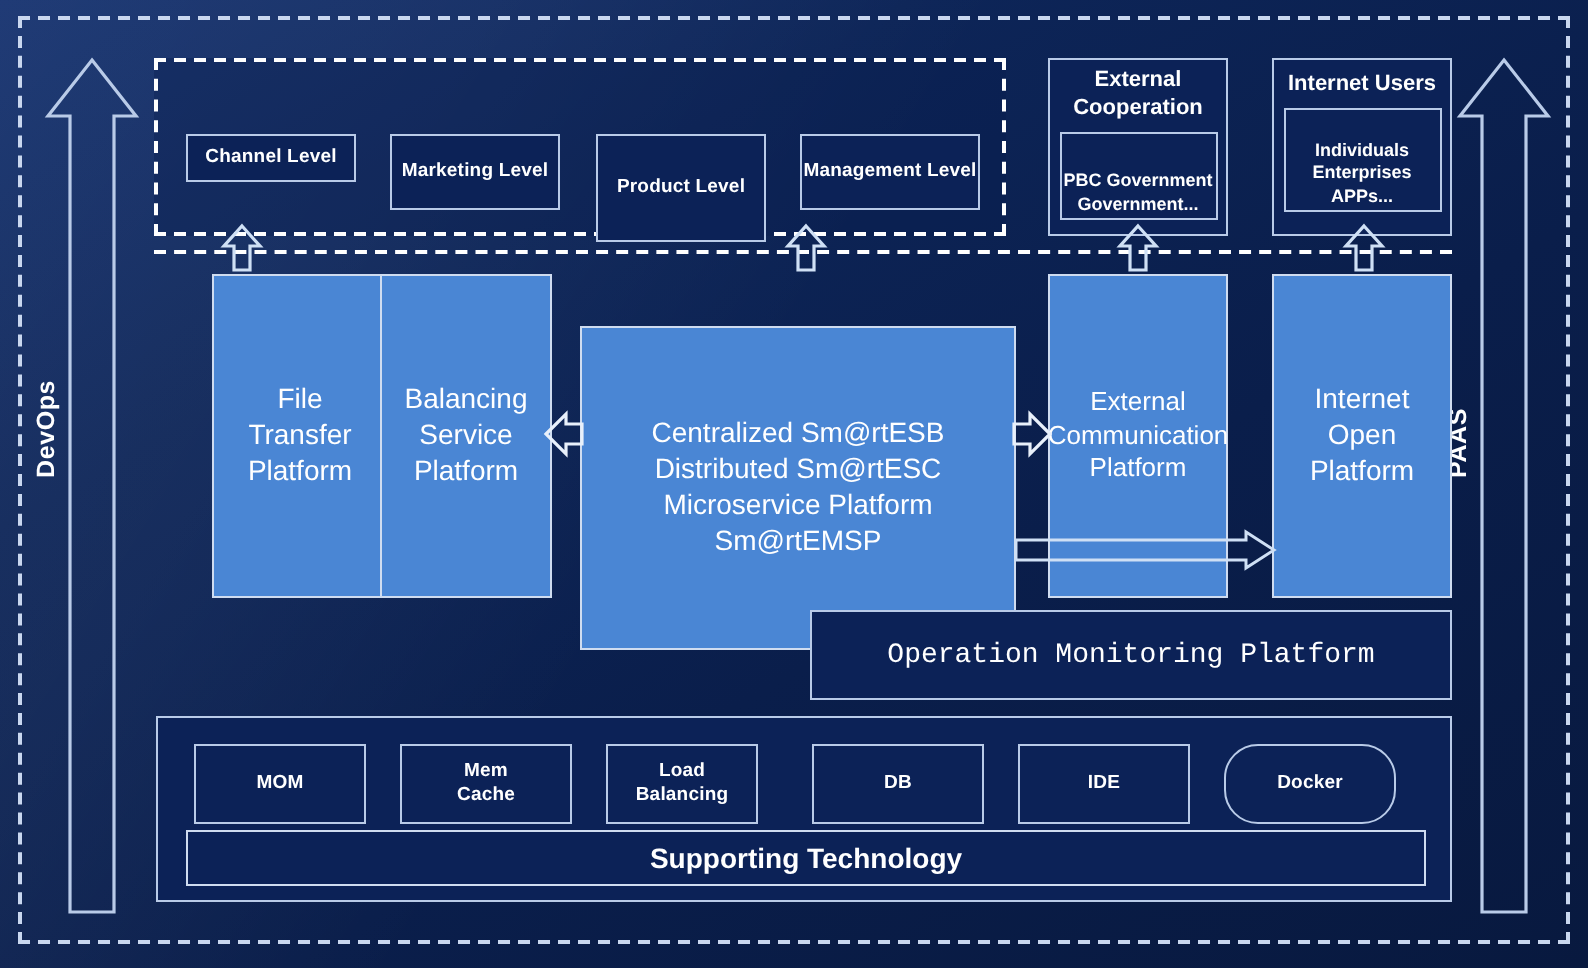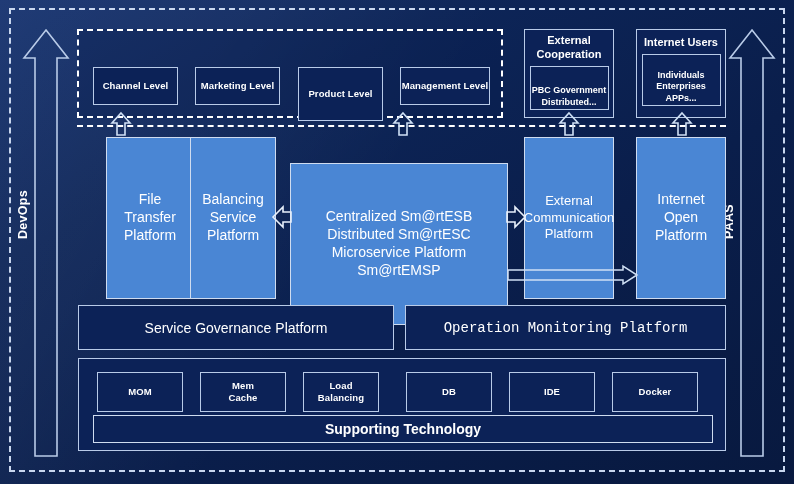--- a/index.html
+++ b/index.html
@@ -128,41 +128,41 @@
 
   <div class="abs side-arrow" style="left:728px; top:28px; width:48px; height:430px;">
     <svg width="48" height="430" viewBox="0 0 48 430">
       <polygon points="24,2 46,30 35,30 35,428 13,428 13,30 2,30" fill="none" stroke="#b9cbe8" stroke-width="1.6"></polygon>
     </svg>
   </div>
   <div class="side-arrow-label" style="left:729px; top:232px; width:0; transform:rotate(-90deg);">PAAS</div>
 
   <div class="abs dashed-box" style="left:77px; top:29px; width:426px; height:89px;"></div>
 
-  <div class="abs dark-box label-sm" style="left:93px; top:67px; width:85px; height:38px;">
+  <div class="abs dark-box label-sm" style="left:93px; top:67px; width:85px; height:24px;">
     <span>Channel Level</span>
   </div>
   <div class="abs dark-box label-sm" style="left:195px; top:67px; width:85px; height:38px;">
     <span>Marketing Level</span>
   </div>
   <div class="abs dark-box label-sm" style="left:298px; top:67px; width:85px; height:54px;">
     <span>Product Level</span>
   </div>
   <div class="abs dark-box label-sm" style="left:400px; top:67px; width:90px; height:38px;">
     <span>Management Level</span>
   </div>
 
   <div class="abs dark-box" style="left:524px; top:29px; width:90px; height:89px; flex-direction:column; justify-content:flex-start; padding-top:3px;">
     <div class="label-head" style="padding:1px 0 2px 0;">
       <div>External</div>
       <div>Cooperation</div>
     </div>
     <div class="dark-box-inner label-xs" style="width:77px; height:42px; flex-direction:column; margin-top:2px;">
       <div>PBC Government</div>
-      <div>Distributed...</div>
+      <div>Government...</div>
     </div>
   </div>
 
   <div class="abs dark-box" style="left:636px; top:29px; width:90px; height:89px; flex-direction:column; justify-content:flex-start; padding-top:5px;">
     <div class="label-head" style="padding:1px 0 3px 0;">
       <div>Internet Users</div>
     </div>
     <div class="dark-box-inner label-xs" style="width:77px; height:50px; flex-direction:column; margin-top:1px;">
       <div>Individuals</div>
       <div>Enterprises</div>
@@ -234,23 +234,20 @@
       <polygon points="19,14 9,4 9,9 1,9 1,19 9,19 9,24" fill="none" stroke="#e8f0fb" stroke-width="1.6"></polygon>
     </svg>
   </div>
 
   <div class="abs" style="left:508px; top:266px; width:130px; height:22px;">
     <svg width="130" height="22" viewBox="0 0 130 22">
       <polygon points="0,4 115,4 115,0 129,9 115,18 115,14 0,14" fill="none" stroke="#cfe0f5" stroke-width="1.5"></polygon>
     </svg>
   </div>
 
-  <div class="abs bar" style="left:78px; top:305px; width:316px; height:45px;">
-    <span>Service Governance Platform</span>
-  </div>
   <div class="abs bar" style="left:405px; top:305px; width:321px; height:45px;font-family:Liberation Mono, monospace;">
     <span>Operation Monitoring Platform</span>
   </div>
 
   <div class="abs" style="left:78px; top:358px; width:648px; height:93px; border:1.5px solid #b9cbe8; background:#0c2257;"></div>
 
   <div class="abs dark-box label-sm" style="left:97px; top:372px; width:86px; height:40px;">
     <div>
       <div>MOM</div>
     </div>
@@ -262,21 +259,21 @@
   <div class="abs dark-box label-sm" style="left:303px; top:372px; width:76px; height:40px; flex-direction:column;">
     <div>Load</div>
     <div>Balancing</div>
   </div>
   <div class="abs dark-box label-sm" style="left:406px; top:372px; width:86px; height:40px;">
     <div>DB</div>
   </div>
   <div class="abs dark-box label-sm" style="left:509px; top:372px; width:86px; height:40px;">
     <div>IDE</div>
   </div>
-  <div class="abs dark-box label-sm" style="left:612px; top:372px; width:86px; height:40px;">
+  <div class="abs dark-box label-sm" style="left:612px; top:372px; width:86px; height:40px;border-radius:17px;">
     <div>Docker</div>
   </div>
 
   <div class="abs support-strip" style="left:93px; top:415px; width:620px; height:28px;">
     <span>Supporting Technology</span>
   </div>
 
 </div>
 
 </body></html>

